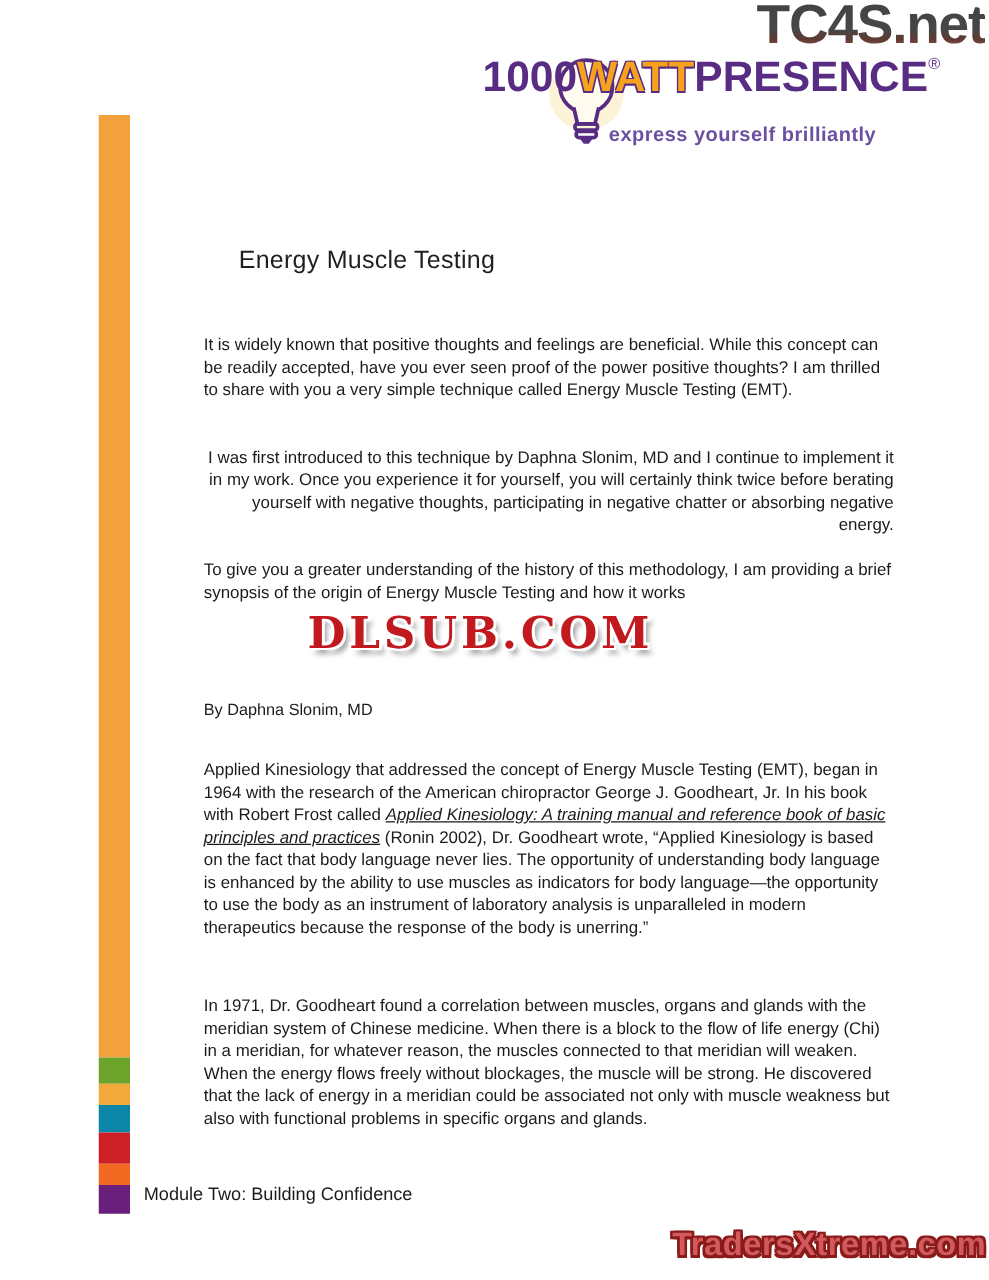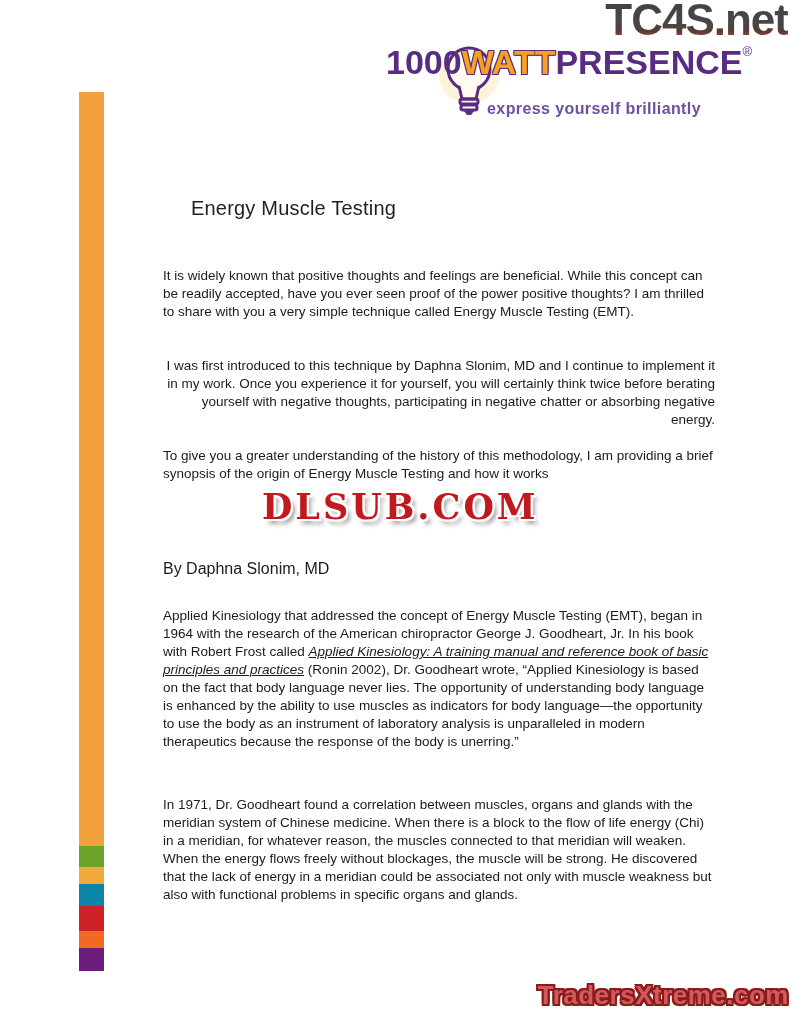--- a/index.html
+++ b/index.html
@@ -54,32 +54,31 @@
     font-size:13.5px; line-height:18px; color:#1b1b1b;
   }
   .p1 { top:267px; } .p2 { top:357px;text-align:right; } .p3 { top:447px; }
   .p4 { top:607px; } .p5 { top:796px; }
   .book-title { font-style:italic; text-decoration:underline; }
 
   .section-heading {
     position:absolute; left:163px; top:533px;
     font-size:20px; color:#1f1f1f; font-weight:normal; letter-spacing:0.2px;
   }
-  .byline { position:absolute; left:163px; top:560px; font-size:16px; color:#1b1b1b; }
+  .byline { position:absolute; left:163px; top:560px; font-size:13px; color:#1b1b1b; }
 
   
   .dlsub {
     position:absolute; left:246px; top:486px;
     font-family:"DejaVu Serif", serif; font-weight:bold;
     font-size:35px; letter-spacing:3px; color:#c2191f; line-height:1.2;
     text-shadow:
       -2px -2px 0 #ffffff, 2px -2px 0 #ffffff, -2px 2px 0 #ffffff, 2px 2px 0 #ffffff,
       -2px 0 0 #ffffff, 2px 0 0 #ffffff, 0 -2px 0 #ffffff, 0 2px 0 #ffffff,
       4px 5px 4px rgba(90,90,90,0.55);
-    margin-left: 16px;
   }
 
   
   .module-footer { position:absolute; left:115px; top:948px; font-size:14.5px; color:#1b1b1b; }
 
   
   .traders {
     position:absolute; right:2px; top:980px;
     font-family:"Liberation Sans", sans-serif; font-weight:bold;
     font-size:26px; letter-spacing:0.5px; color:#d25a5c; line-height:1.2;
@@ -128,16 +127,17 @@
   <p class="bodytext p3">To give you a greater understanding of the history of this methodology, I am providing a brief synopsis of the origin of Energy Muscle Testing and how it works</p>
 
   <div class="dlsub">DLSUB.COM</div>
 
   <div class="byline">By Daphna Slonim, MD</div>
 
   <p class="bodytext p4"><span>Applied Kinesiology that addressed the concept of Energy Muscle Testing (EMT), began in 1964 with the research of the American chiropractor George J. Goodheart, Jr. In his book with Robert Frost called </span><span class="book-title">Applied Kinesiology: A training manual and reference book of basic principles and practices</span><span> (Ronin 2002), Dr. Goodheart wrote, “Applied Kinesiology is based on the fact that body language never lies. The opportunity of understanding body language is enhanced by the ability to use muscles as indicators for body language—the opportunity to use the body as an instrument of laboratory analysis is unparalleled in modern therapeutics because the response of the body is unerring.”</span></p>
 
   <p class="bodytext p5">In 1971, Dr. Goodheart found a correlation between muscles, organs and glands with the meridian system of Chinese medicine. When there is a block to the flow of life energy (Chi) in a meridian, for whatever reason, the muscles connected to that meridian will weaken.  When the energy flows freely without blockages, the muscle will be strong. He discovered that the lack of energy in a meridian could be associated not only with muscle weakness but also with functional problems in specific organs and glands.</p>
 
+  <div class="module-footer">Module Two: Building Confidence</div>
 
   <div class="traders">TradersXtreme.com</div>
 
 </div>
 
 </body></html>

